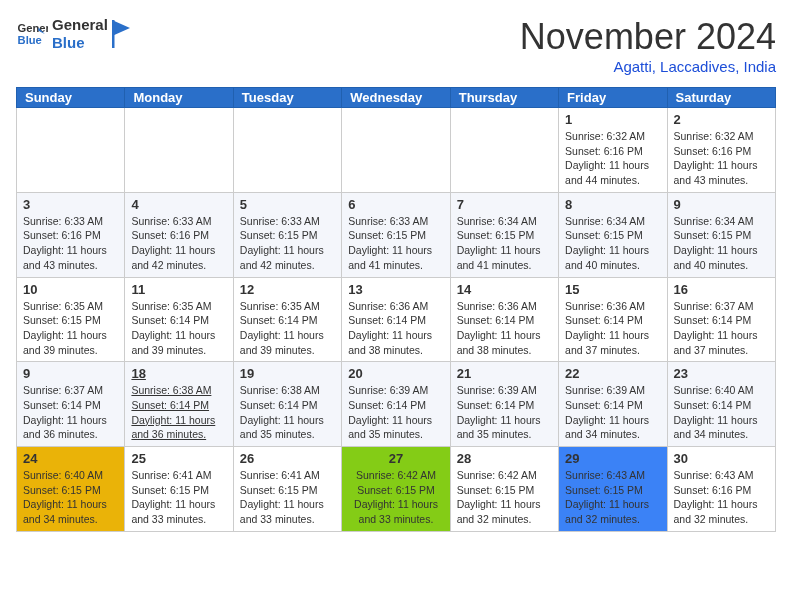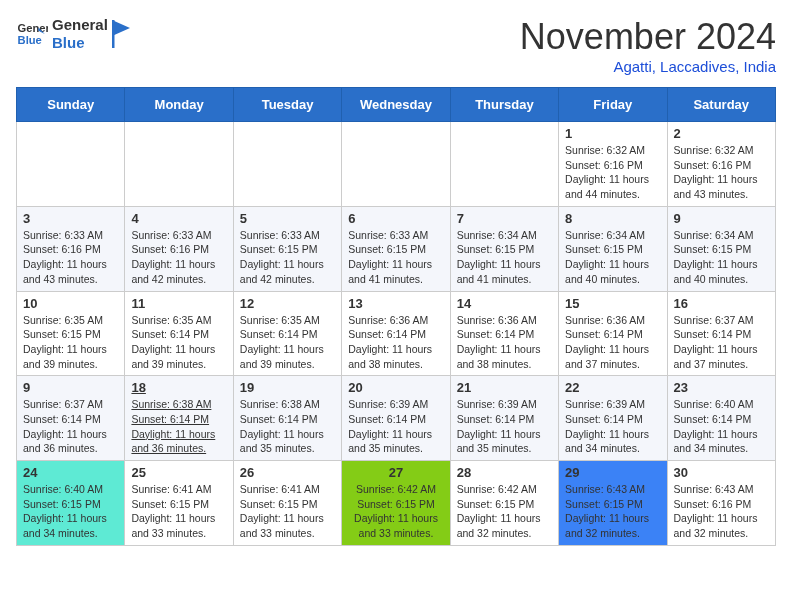--- a/index.html
+++ b/index.html
@@ -38,22 +38,22 @@
     .calendar {
       width: 100%;
       border-collapse: collapse;
       border: 1px solid #ccc;
     }
     .calendar th {
       background-color: #2a6fc9;
       color: #fff;
       font-size: 13px;
       font-weight: bold;
-      padding: 9px 8px;
-      text-align: center;
+      padding: 2px 8px;
+      text-align: left;
       border: 1px solid #2060b0;
     }
     .calendar td {
       border: 1px solid #ccc;
       vertical-align: top;
       padding: 4px 6px;
       width: calc(100% / 7);
       min-height: 80px;
       font-size: 11px;
       color: #333;
@@ -263,21 +263,21 @@
 Daylight: 11 hours and 34 minutes.</div>
         </td>
         <td style="background: rgb(244, 246, 251);">
           <span class="day-number">23</span>
           <div class="day-info" style="white-space: pre-line;">Sunrise: 6:40 AM
 Sunset: 6:14 PM
 Daylight: 11 hours and 34 minutes.</div>
         </td>
       </tr>
       <tr>
-        <td style="background: #5eead4;">
+        <td style="background: #eab308;">
           <span class="day-number">24</span>
           <div class="day-info" style="white-space: pre-line;">Sunrise: 6:40 AM
 Sunset: 6:15 PM
 Daylight: 11 hours and 34 minutes.</div>
         </td>
         <td style="background: rgb(255, 255, 255);">
           <span class="day-number">25</span>
           <div class="day-info" style="white-space: pre-line;">Sunrise: 6:41 AM
 Sunset: 6:15 PM
 Daylight: 11 hours and 33 minutes.</div>

